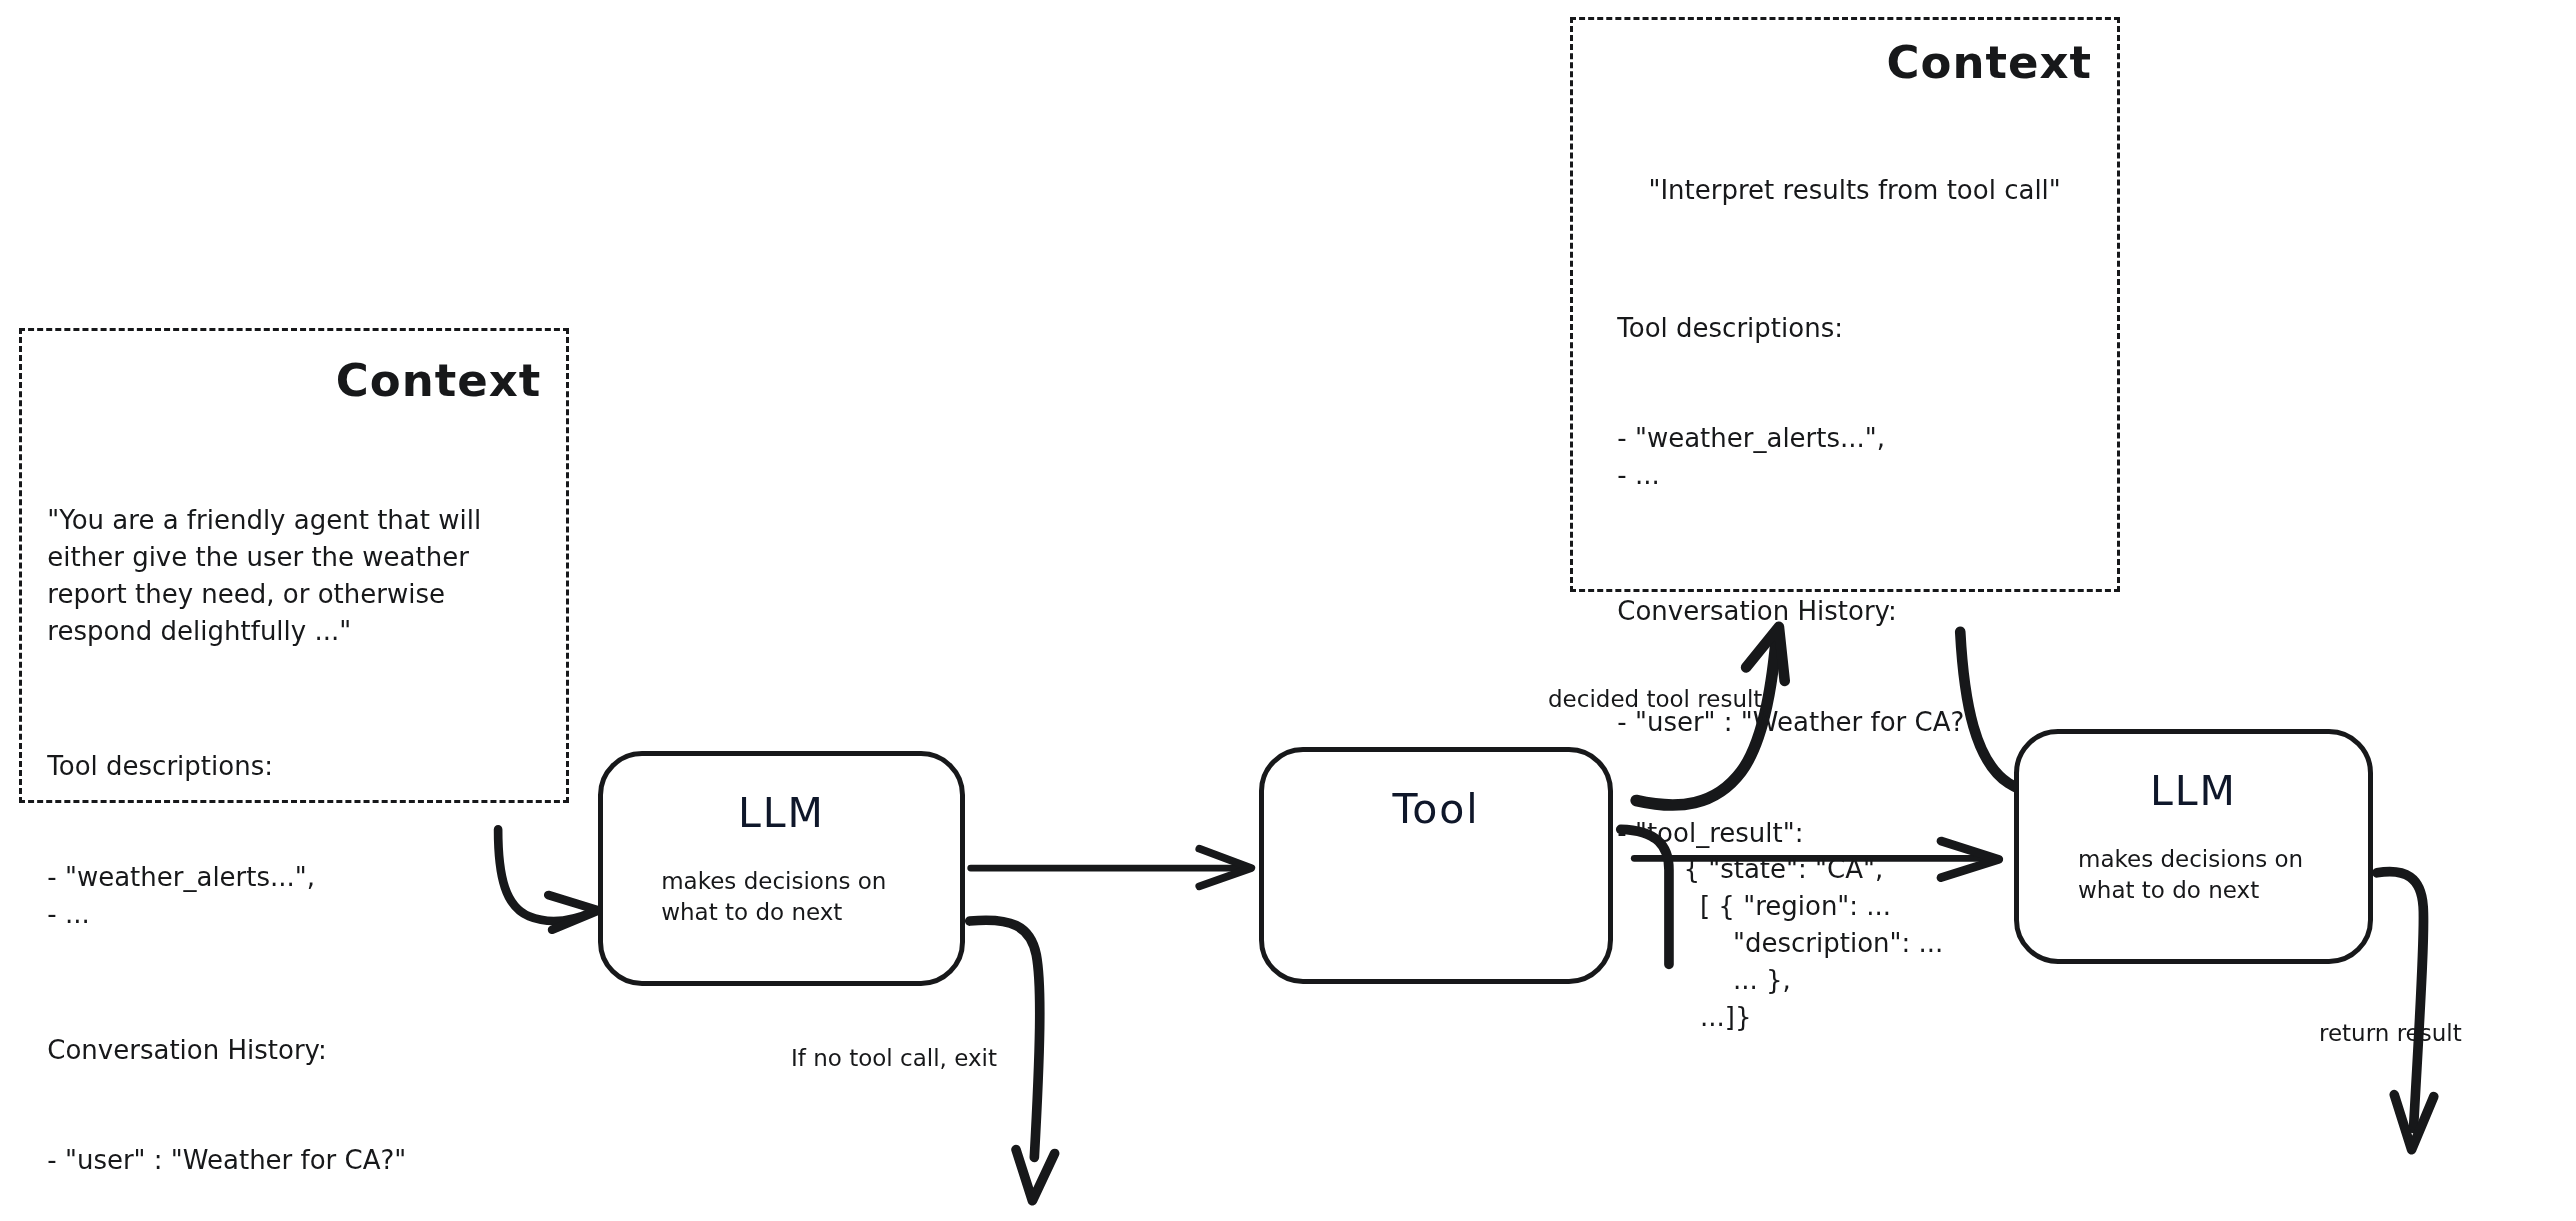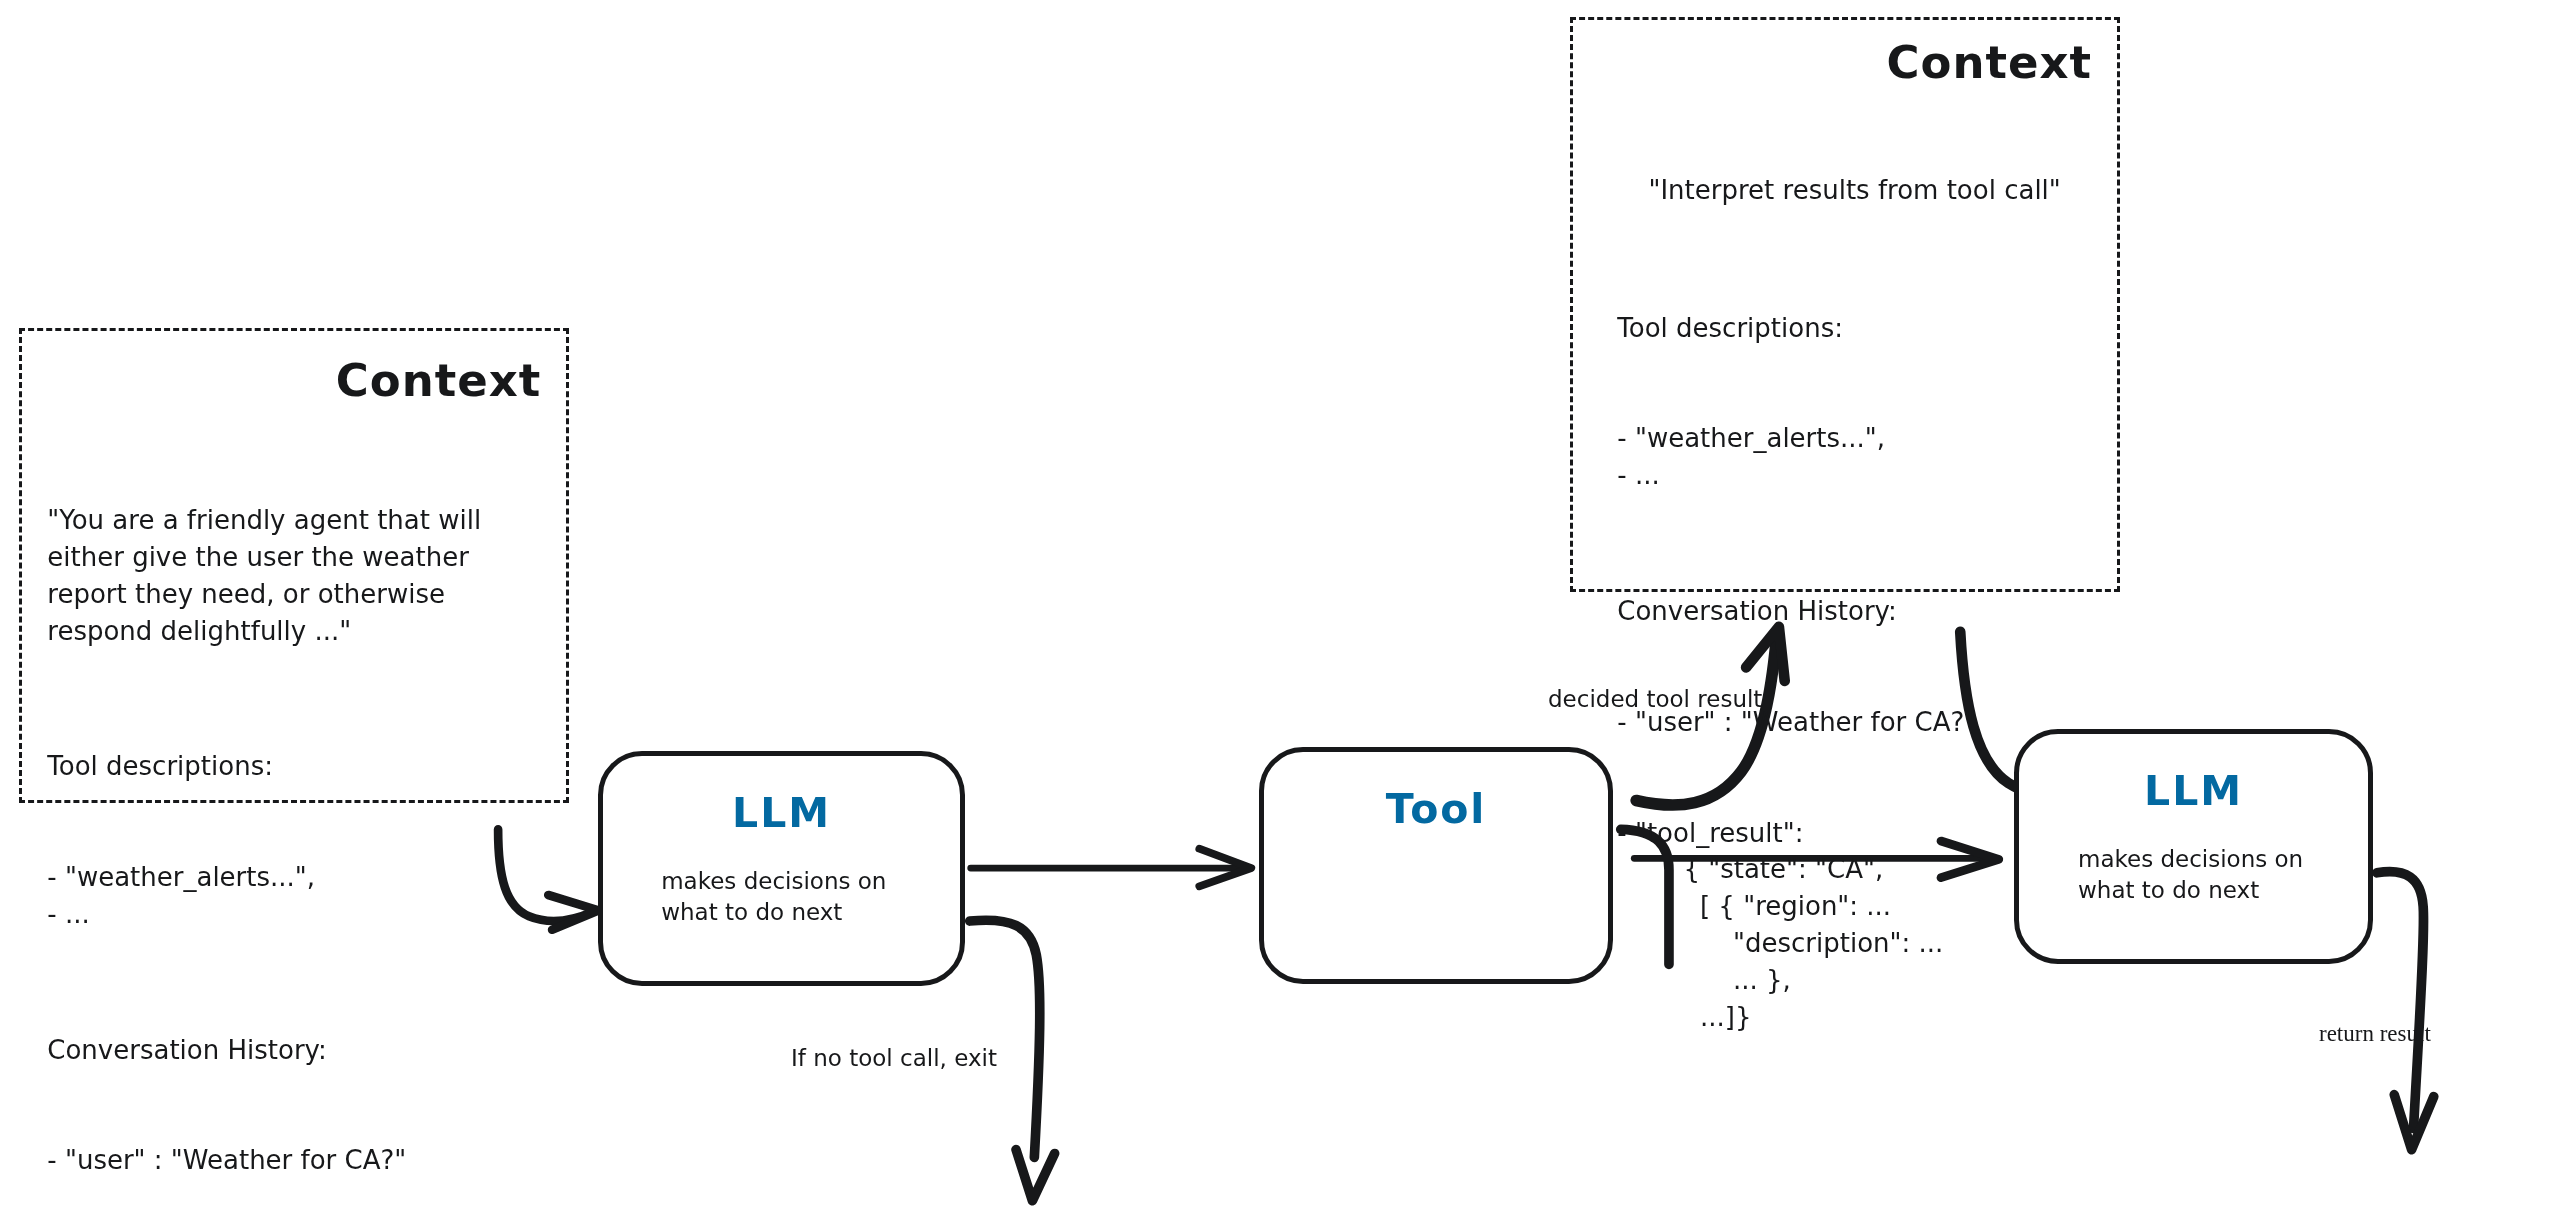--- a/index.html
+++ b/index.html
@@ -75,22 +75,22 @@
     border: 5.8px solid #17181a;
     border-radius: 44px;
     background: #ffffff;
     display: flex;
     flex-direction: column;
     align-items: center;
     justify-content: flex-start;
   }
   .node-title {
     font-size: 41px;
-    font-weight: 700;
-    color: #0369a1;
+    font-weight: 400;
+    color: #0f172a;
     letter-spacing: 1.9px;
     margin-top: 33px;
   }
   .node-sub {
     font-size: 23px;
     color: #17181a;
     line-height: 1.35;
     margin-top: 29px;
     text-align: left;
     white-space: pre-line;
@@ -107,21 +107,21 @@
   
   .edge-label {
     position: absolute;
     font-size: 23px;
     color: #17181a;
     white-space: nowrap;
     line-height: 1;
   }
   #label-append  { left: 1548px; top: 688px; }
   #label-exit    { left: 791px;  top: 1047px; }
-  #label-return  { left: 2319px; top: 1022px; font-family: Liberation Serif, serif; }
+  #label-return  { left: 2319px; top: 1022px; }
 </style>
 </head>
 <body>
 
 <div id="canvas">
 
   <svg class="layer" viewBox="0 0 2670 1266">
     <g fill="none" stroke="#17181a" stroke-width="9" stroke-linecap="round" stroke-linejoin="round">
 
       <path d="M 516 860 C 516 910, 524 940, 548 950 C 570 959, 595 954, 615 945"></path>

